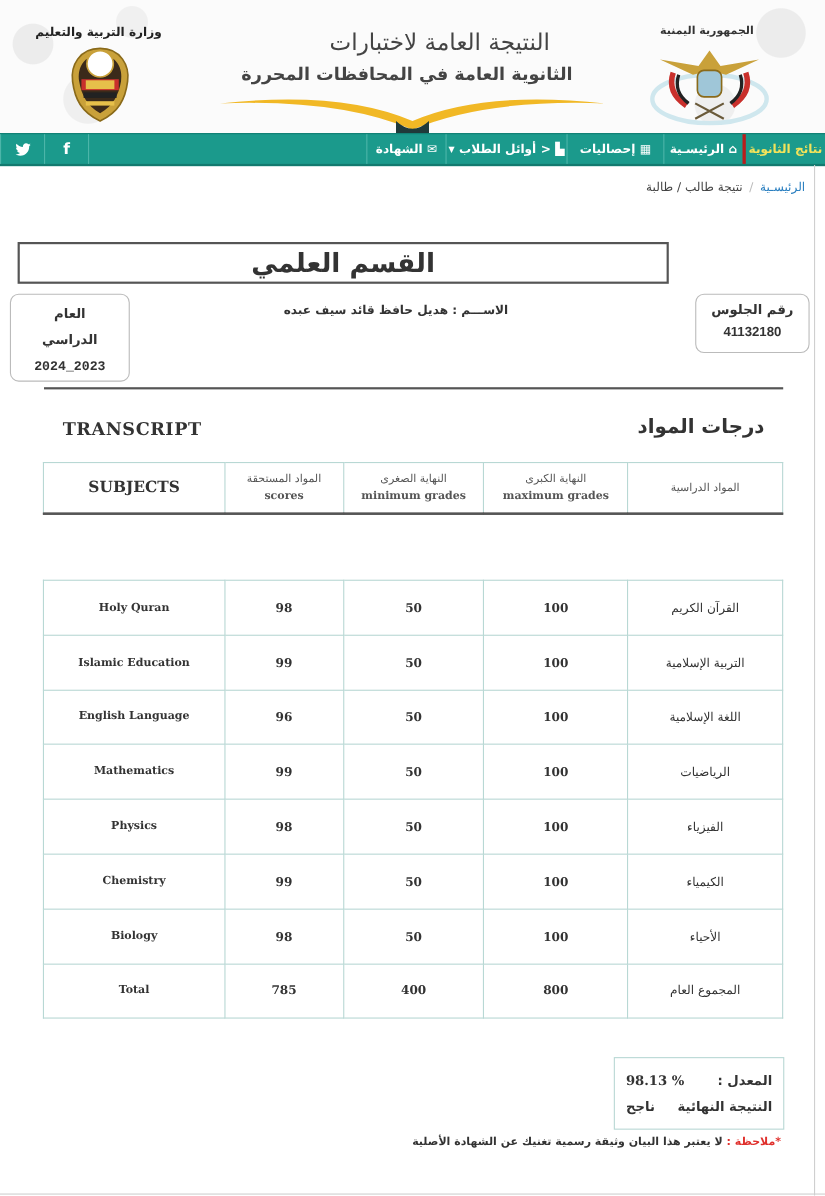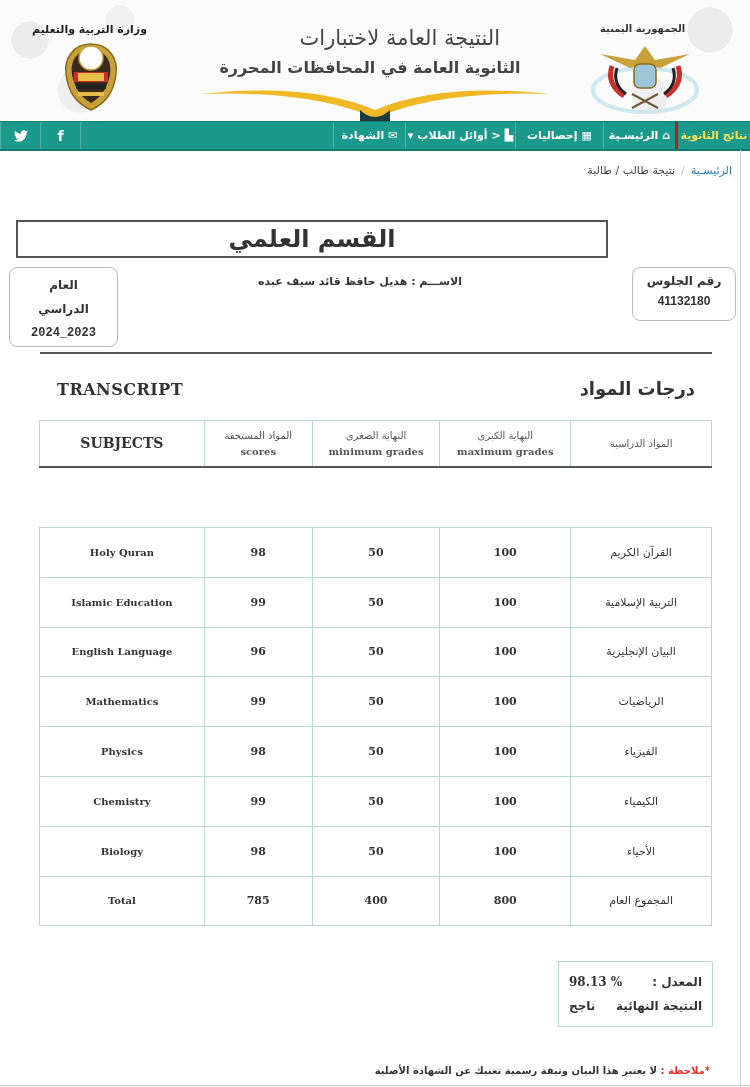--- a/index.html
+++ b/index.html
@@ -81,21 +81,21 @@
   .col-subj { width: 165px; }
   .col-score { width: 108px; }
   .col-min { width: 128px; }
   .col-max { width: 131px; }
   .col-ar { width: 141px; }
 
   
   .summary-box { position: absolute; left: 558px; top: 961px; width: 155px; height: 66px; border: 1px solid #b8d8d4; padding: 8px 10px; font-size: 12px; font-weight: bold; color: #333; direction: rtl; }
   .summary-row { display: flex; justify-content: space-between; line-height: 24px; }
   .summary-row .val { font-family: "DejaVu Serif", serif; direction: ltr; }
-  .note { position: absolute; left: 200px; top: 1033px; width: 510px; text-align: right; font-size: 10px; font-weight: bold; color: #333; direction: rtl; margin-top: 32px; }
+  .note { position: absolute; left: 200px; top: 1033px; width: 510px; text-align: right; font-size: 10px; font-weight: bold; color: #333; direction: rtl; }
   .note .note-label { color: #e0302c; }
 </style>
 </head>
 <body>
 
 <div class="banner">
   <div class="pattern-left"></div>
   <div class="pattern-right"></div>
 
   <div class="ministry-label">وزارة التربية والتعليم</div>
@@ -234,21 +234,21 @@
         <td class="col-score">99</td>
         <td class="col-min">50</td>
         <td class="col-max">100</td>
         <td class="col-ar ar">التربية الإسلامية</td>
       </tr>
       <tr>
         <td class="col-subj subj">English Language</td>
         <td class="col-score">96</td>
         <td class="col-min">50</td>
         <td class="col-max">100</td>
-        <td class="col-ar ar">البيان الإنجليزية</td>
+        <td class="col-ar ar">اللغة الإسلامية</td>
       </tr>
       <tr>
         <td class="col-subj subj">Mathematics</td>
         <td class="col-score">99</td>
         <td class="col-min">50</td>
         <td class="col-max">100</td>
         <td class="col-ar ar">الرياضيات</td>
       </tr>
       <tr>
         <td class="col-subj subj">Physics</td>

